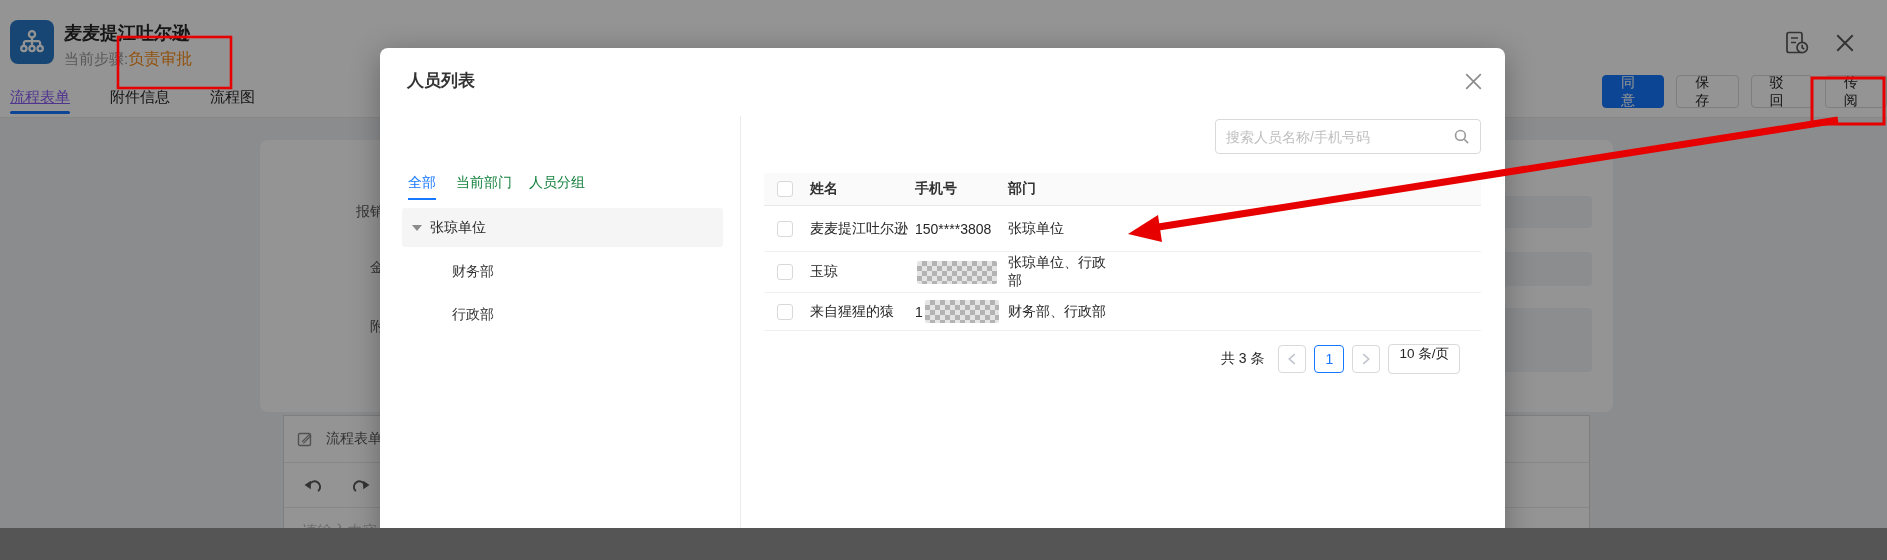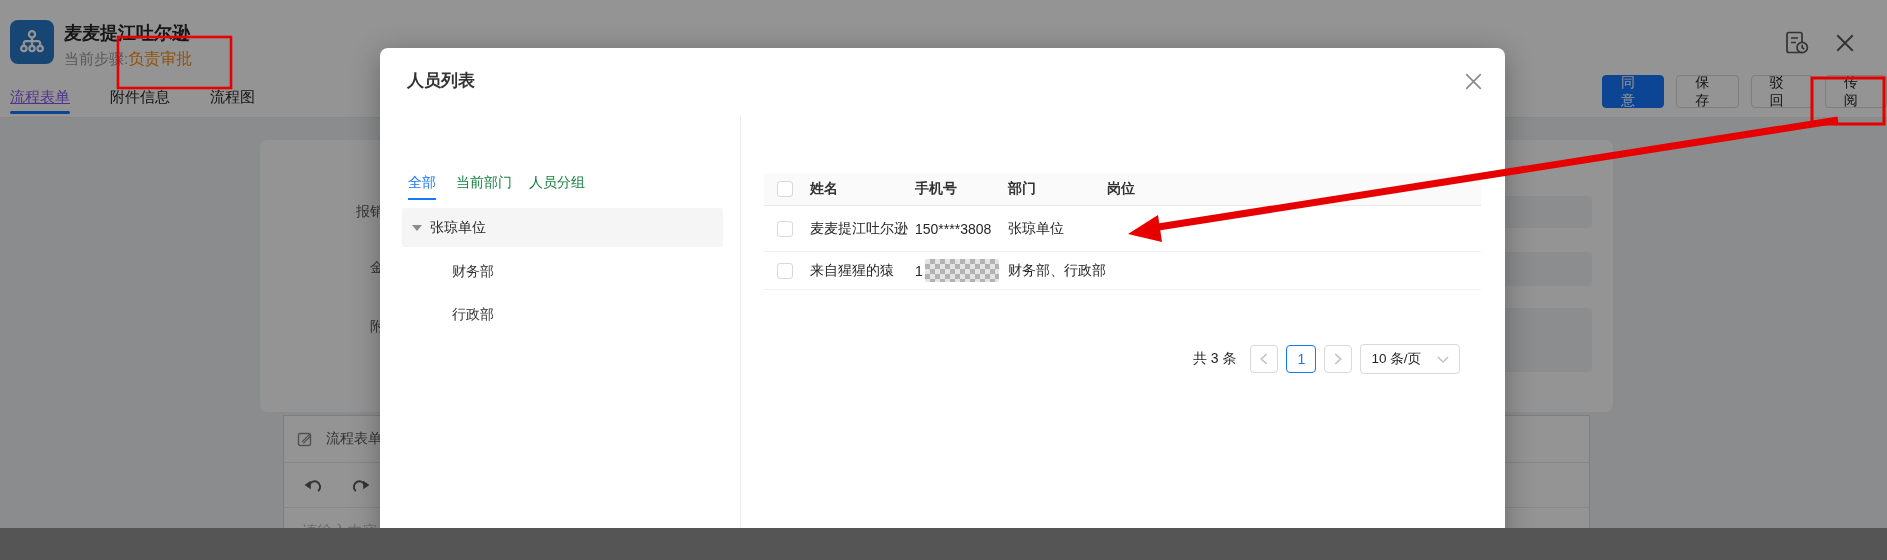--- a/index.html
+++ b/index.html
@@ -68,21 +68,21 @@
               linear-gradient(45deg,#b3b3b3 25%,transparent 25%,transparent 75%,#b3b3b3 75%),
               linear-gradient(45deg,#b3b3b3 25%,#e4e4e4 25%,#e4e4e4 75%,#b3b3b3 75%);
             background-size:10px 10px; background-position:0 0,5px 5px; }
   .pager { position:absolute; right:45px; top:296px; display:flex; align-items:center; gap:8px; }
   .pager-total { font-size:14px; color:#262626; margin-right:6px; }
   .pg-btn { width:28px; height:28px; border:1px solid #d9d9d9; border-radius:4px; background:#fff;
             display:flex; align-items:center; justify-content:center; cursor:pointer; }
   .pg-num { width:30px; height:28px; border:1px solid #1677ff; color:#1677ff; border-radius:4px; background:#fff;
             display:flex; align-items:center; justify-content:center; font-size:14px; cursor:pointer; }
   .pg-size { height:30px; border:1px solid #d9d9d9; border-radius:4px; background:#fff; display:flex; align-items:center;
-             gap:16px; padding:0 10px; font-size:13.5px; color:#262626; cursor:pointer; }
+             gap:16px; padding:0 10px; font-size:13.5px; color:#262626; cursor:pointer;flex-direction:column; }
   
   .annotations { position:absolute; inset:0; z-index:50; pointer-events:none; }
 </style>
 </head>
 <body>
 
 <div class="screen">
 
   <div class="app-header">
     <div class="org-icon">
@@ -185,38 +185,56 @@
       <svg width="10" height="6" viewBox="0 0 10 6">
           <polygon points="0,0 10,0 5,6" fill="#8c8c8c"></polygon>
         </svg>
       <span>张琼单位</span>
     </div>
     <div class="tree-child" style="top:215px;">财务部</div>
     <div class="tree-child" style="top:258px;">行政部</div>
 
     <div class="v-divider"></div>
 
+    <div class="person-search">
+      <input readonly="" placeholder="搜索人员名称/手机号码" style="">
+      <svg width="17" height="17" viewBox="0 0 16 16" fill="none" stroke="#999" stroke-width="1.5">
+          <circle cx="7" cy="7" r="4.6"></circle>
+          <path d="M10.6 10.6 L14.2 14.2"></path>
+        </svg>
+    </div>
 
     <div class="ptable">
       <div class="trow thead">
         <div>
             <div class="cb"></div>
           </div>
         <div>姓名</div>
         <div>手机号</div>
         <div>部门</div>
-        <div>岗位</div>
       </div>
       <div class="trow tbody-row r1">
         <div>
             <div class="cb"></div>
           </div>
         <div>麦麦提江吐尔逊</div>
         <div>150****3808</div>
         <div>张琼单位</div>
+        <div></div>
+      </div>
+      <div class="trow tbody-row r2">
+        <div>
+            <div class="cb"></div>
+          </div>
+        <div>玉琼</div>
+        <div class="phone-cell">
+          <span></span>
+            <span class="mosaic"></span>
+        </div>
+        <div>张琼单位、行政部</div>
         <div></div>
       </div>
       <div class="trow tbody-row r3">
         <div>
             <div class="cb"></div>
           </div>
         <div>来自猩猩的猿</div>
         <div class="phone-cell">
           <span>1</span>
             <span class="mosaic" style="width:74px;"></span>

